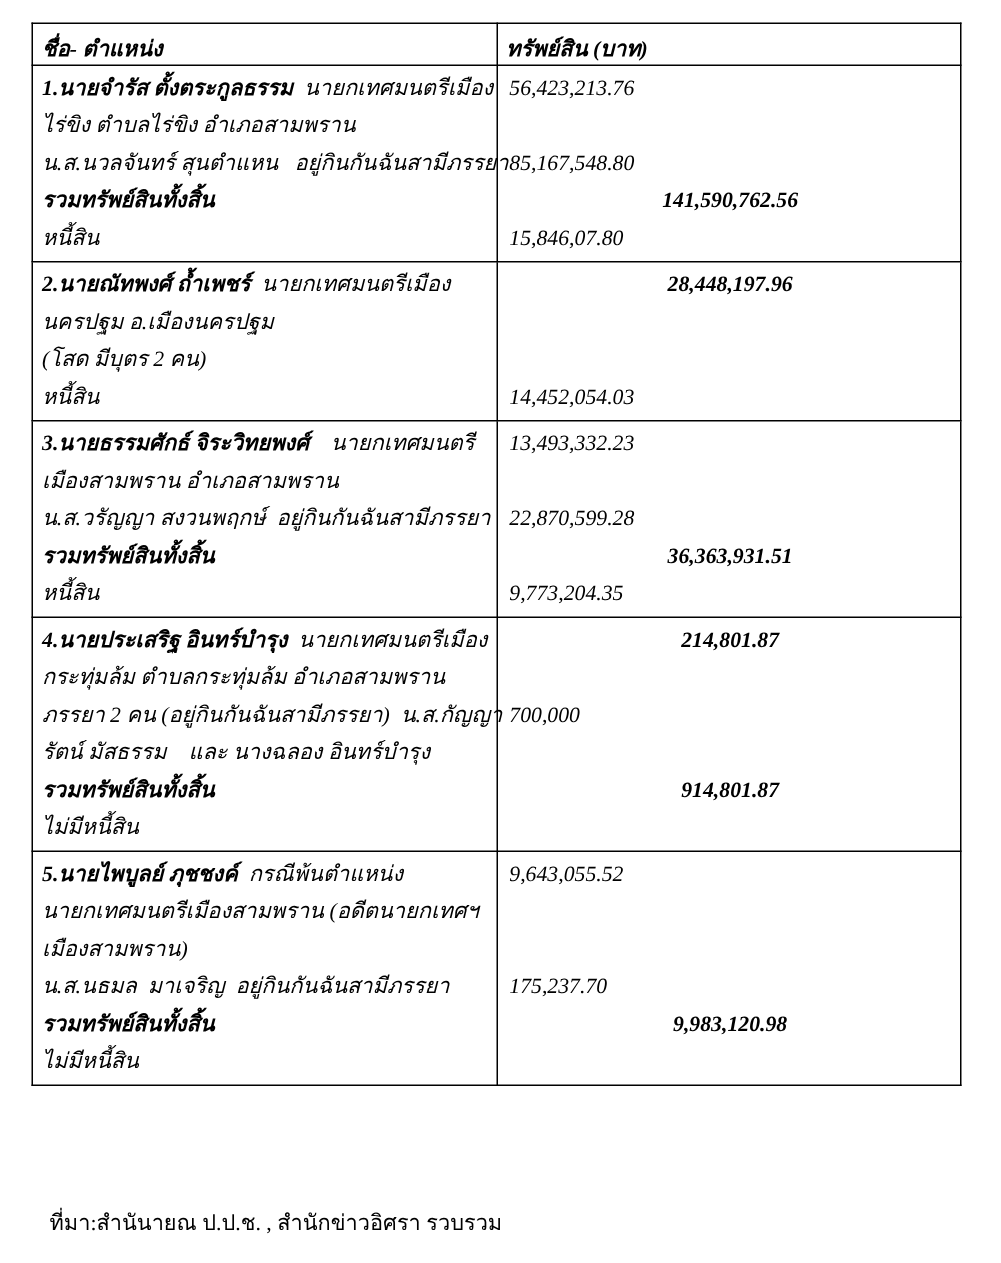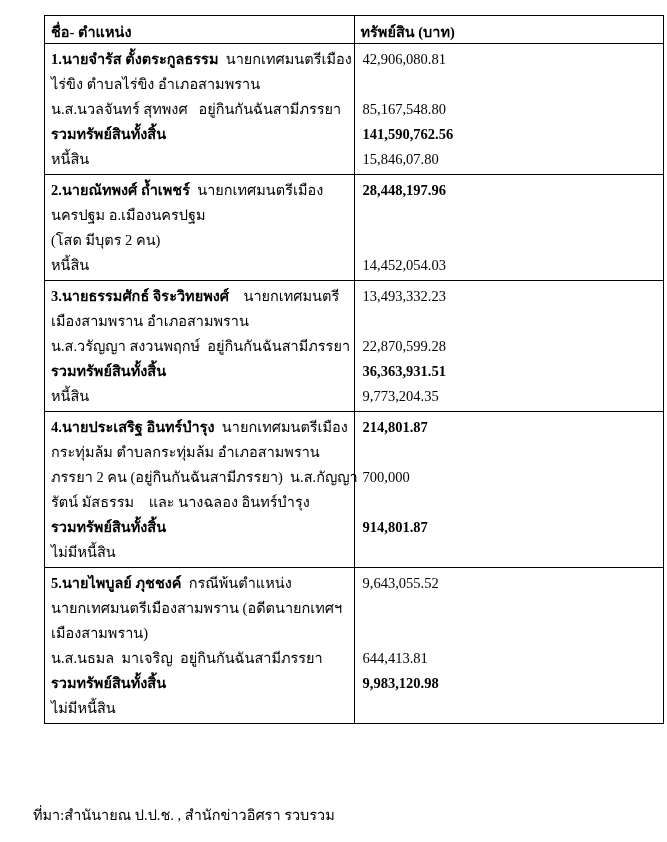--- a/index.html
+++ b/index.html
@@ -1,28 +1,28 @@
 <!DOCTYPE html>
 <html><head>
 <meta charset="utf-8">
 <style>
   html, body { margin: 0; padding: 0; background: #ffffff; }
   body { width: 667px; height: 842px; position: relative; overflow: hidden;
          font-family: "Liberation Serif", "DejaVu Serif", serif; color: #000; }
-  .tbl { position: absolute; left: 44px; top: 15px; width: 620px;
-         border-collapse: collapse; table-layout: fixed; }
+  .tbl { position: absolute; left: 21px; top: 15px; width: 620px;
+         border-collapse: collapse; table-layout: fixed; font-style: italic; }
   .tbl td, .tbl th { border: 1.3px solid #000; vertical-align: top; padding: 0; }
   .tbl th { font-weight: bold; text-align: left; height: 27px; font-size: 14.5px; }
   .tbl th .cell-in { padding: 4px 6px 0 6px; }
   .col-a { width: 309px; }
   .col-b { width: 309px; }
   .line { height: 25px; line-height: 25px; font-size: 14.5px; white-space: nowrap; }
   .cell-in { padding: 3px 6px 2px 6px; }
   .amt { padding-left: 8px; }
-  .b { font-weight: bold; }
+  .b { font-weight: bold; text-align: center; }
   .src { position: absolute; left: 33px; top: 803px; font-size: 14.5px; }
 </style>
 </head>
 <body>
 
 <table class="tbl">
   <colgroup>
       <col class="col-a">
       <col class="col-b">
     </colgroup>
@@ -35,28 +35,28 @@
           <div class="cell-in">ทรัพย์สิน (บาท)</div>
         </th>
     </tr>
   </thead>
   <tbody id="tbody">
       <tr>
         <td>
           <div class="cell-in">
             <div class="line"><span class="b">1.นายจำรัส ตั้งตระกูลธรรม</span><span style="white-space: pre;">  นายกเทศมนตรีเมือง</span></div>
             <div class="line"><span style="white-space: pre;">ไร่ขิง ตำบลไร่ขิง อำเภอสามพราน</span></div>
-            <div class="line"><span style="white-space: pre;">น.ส.นวลจันทร์ สุทพงศ   อยู่กินกันฉันสามีภรรยา</span></div>
+            <div class="line"><span style="white-space: pre;">น.ส.นวลจันทร์ สุนตำแหน   อยู่กินกันฉันสามีภรรยา</span></div>
             <div class="line"><span class="b">รวมทรัพย์สินทั้งสิ้น</span></div>
             <div class="line"><span style="white-space: pre;">หนี้สิน</span></div>
           </div>
         </td>
         <td>
           <div class="cell-in amt">
-            <div class="line">42,906,080.81</div>
+            <div class="line">56,423,213.76</div>
             <div class="line"></div>
             <div class="line">85,167,548.80</div>
             <div class="line b">141,590,762.56</div>
             <div class="line">15,846,07.80</div>
           </div>
         </td>
       </tr>
       <tr>
         <td>
           <div class="cell-in">
@@ -126,21 +126,21 @@
             <div class="line"><span style="white-space: pre;">น.ส.นธมล  มาเจริญ  อยู่กินกันฉันสามีภรรยา</span></div>
             <div class="line"><span class="b">รวมทรัพย์สินทั้งสิ้น</span></div>
             <div class="line"><span style="white-space: pre;">ไม่มีหนี้สิน</span></div>
           </div>
         </td>
         <td>
           <div class="cell-in amt">
             <div class="line">9,643,055.52</div>
             <div class="line"></div>
             <div class="line"></div>
-            <div class="line">644,413.81</div>
+            <div class="line">175,237.70</div>
             <div class="line b">9,983,120.98</div>
             <div class="line"></div>
           </div>
         </td>
       </tr>
     </tbody>
 </table>
 
 <div class="src">ที่มา:สำนันายณ ป.ป.ช. ,  สำนักข่าวอิศรา รวบรวม</div>
 

